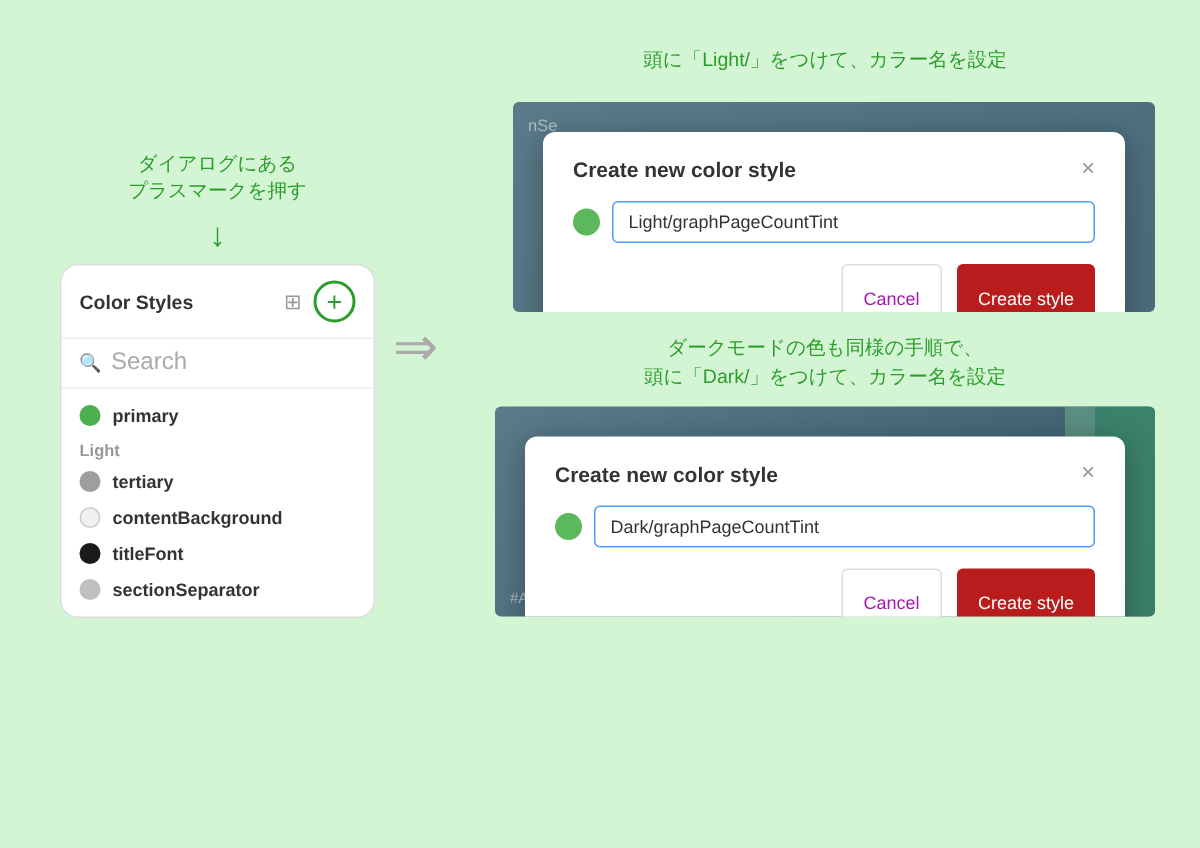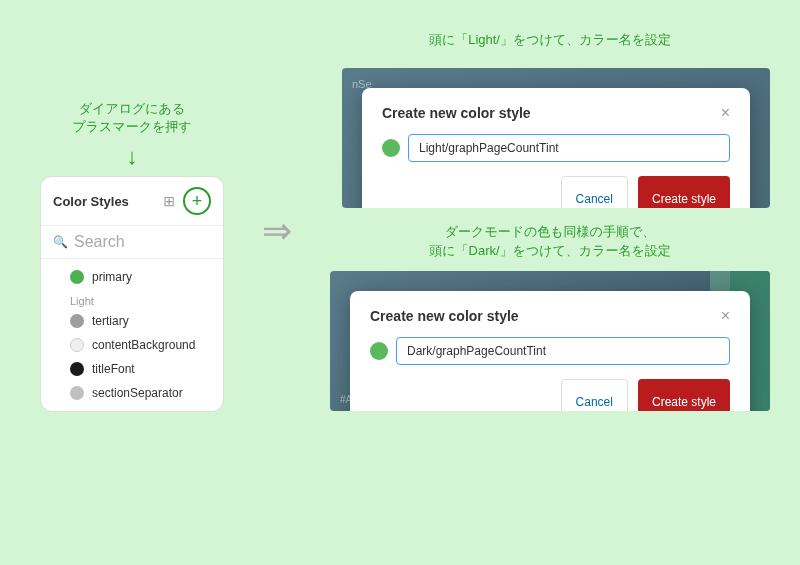--- a/index.html
+++ b/index.html
@@ -10,21 +10,21 @@
       font-family: -apple-system, BlinkMacSystemFont, 'Segoe UI', sans-serif;
       overflow: hidden;
       position: relative;
     }
 
     
     .left-panel {
       position: absolute;
       left: 40px;
       top: 100px;
-      width: 184px;
+      width: 210px;
     }
 
     .annotation-top {
       text-align: center;
       color: #2a9d2a;
       font-size: 13px;
       line-height: 1.4;
       margin-bottom: 8px;
     }
 
@@ -94,21 +94,22 @@
       color: #999;
       font-size: 12px;
     }
 
     .search-placeholder {
       color: #aaa;
       font-size: 16px;
     }
 
     .styles-list {
-      padding: 6px 17px;
+      padding: 6px 0;
+      font-weight: bold;
     }
 
     .style-item {
       display: flex;
       align-items: center;
       padding: 5px 12px;
       gap: 8px;
       font-size: 12px;
       color: #333;
     }
@@ -237,21 +238,21 @@
       justify-content: flex-end;
       gap: 10px;
     }
 
     .btn-cancel {
       background: #fff;
       border: 1px solid #ddd;
       border-radius: 4px;
       padding: 6px 14px;
       font-size: 12px;
-      color: #0369a1;
+      color: #a21caf;
       cursor: pointer;
     }
 
     .btn-create {
       background: #b91c1c;
       border: none;
       border-radius: 4px;
       padding: 16px 14px;
       font-size: 12px;
       color: #fff;

